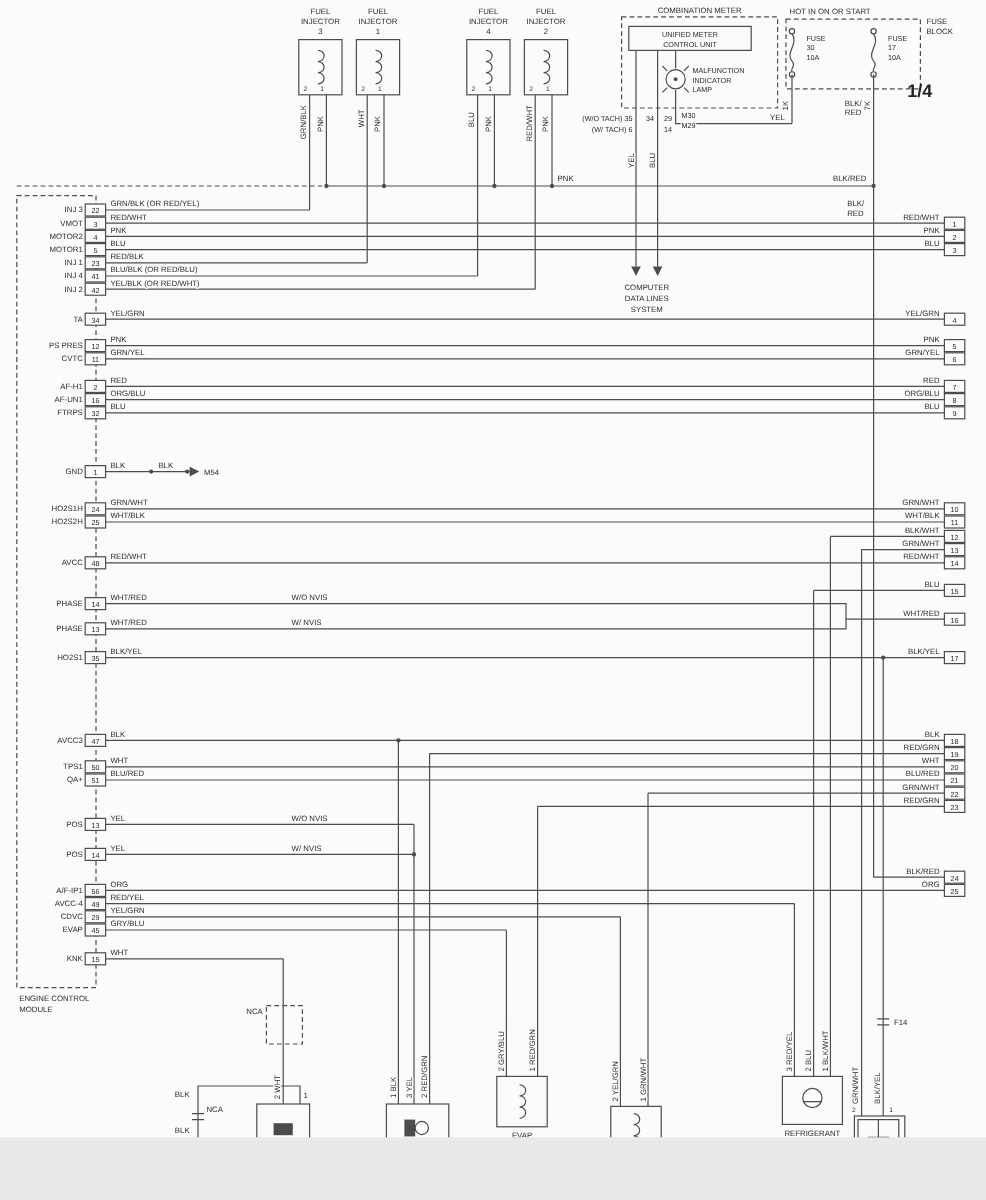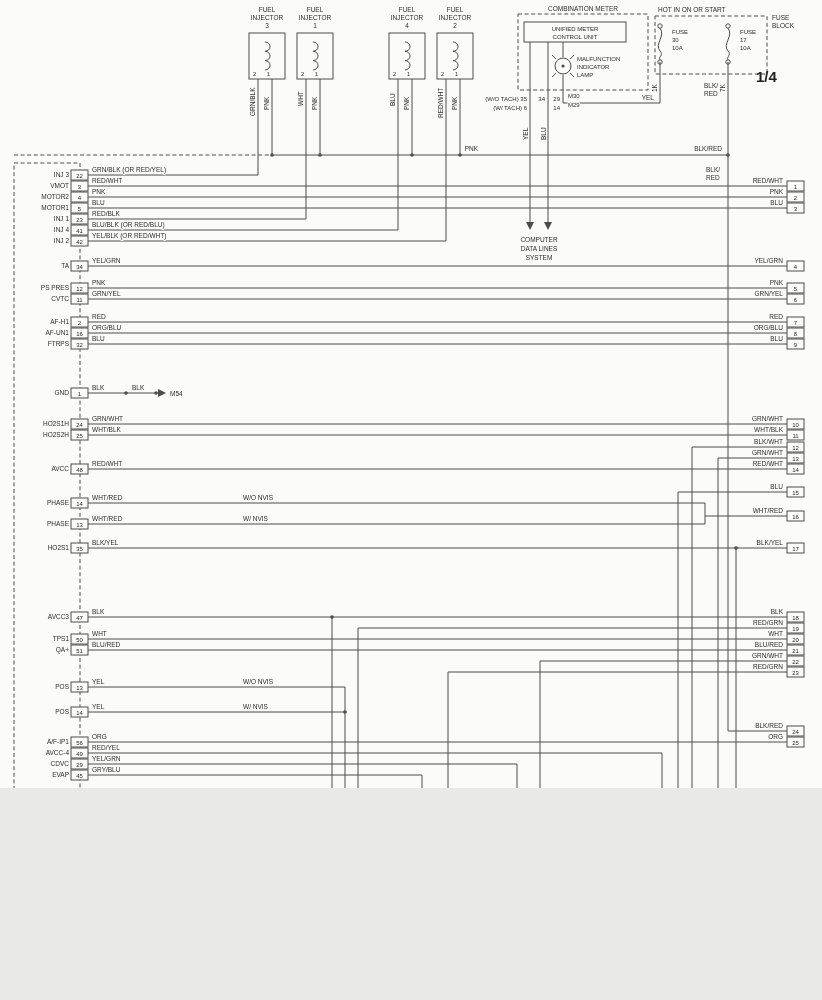--- a/index.html
+++ b/index.html
@@ -1,16 +1,16 @@
 <!DOCTYPE html>
 <html><head>
 <meta charset="utf-8">
 <style>
   html,body{margin:0;padding:0;background:#e9e9e7;}
-  .stage{position:relative;width:822px;height:788px;margin:0 auto;background:#fbfbfa;
+  .stage{position:relative;width:822px;height:948px;margin:0 auto;background:#fbfbfa;
          font-family:"Liberation Sans",sans-serif;overflow:hidden;text-decoration:underline;}
   .stage svg{position:absolute;left:0;top:0;}
   svg text{font-family:"Liberation Sans",sans-serif;paint-order:stroke;stroke:#fbfbfa;
            stroke-width:2.2px;stroke-linejoin:round;}
   .page-num{position:absolute;left:756px;top:68px;font-size:15px;font-weight:bold;color:#222;}
 </style>
 </head>
 <body>
 
 <div class="stage">

